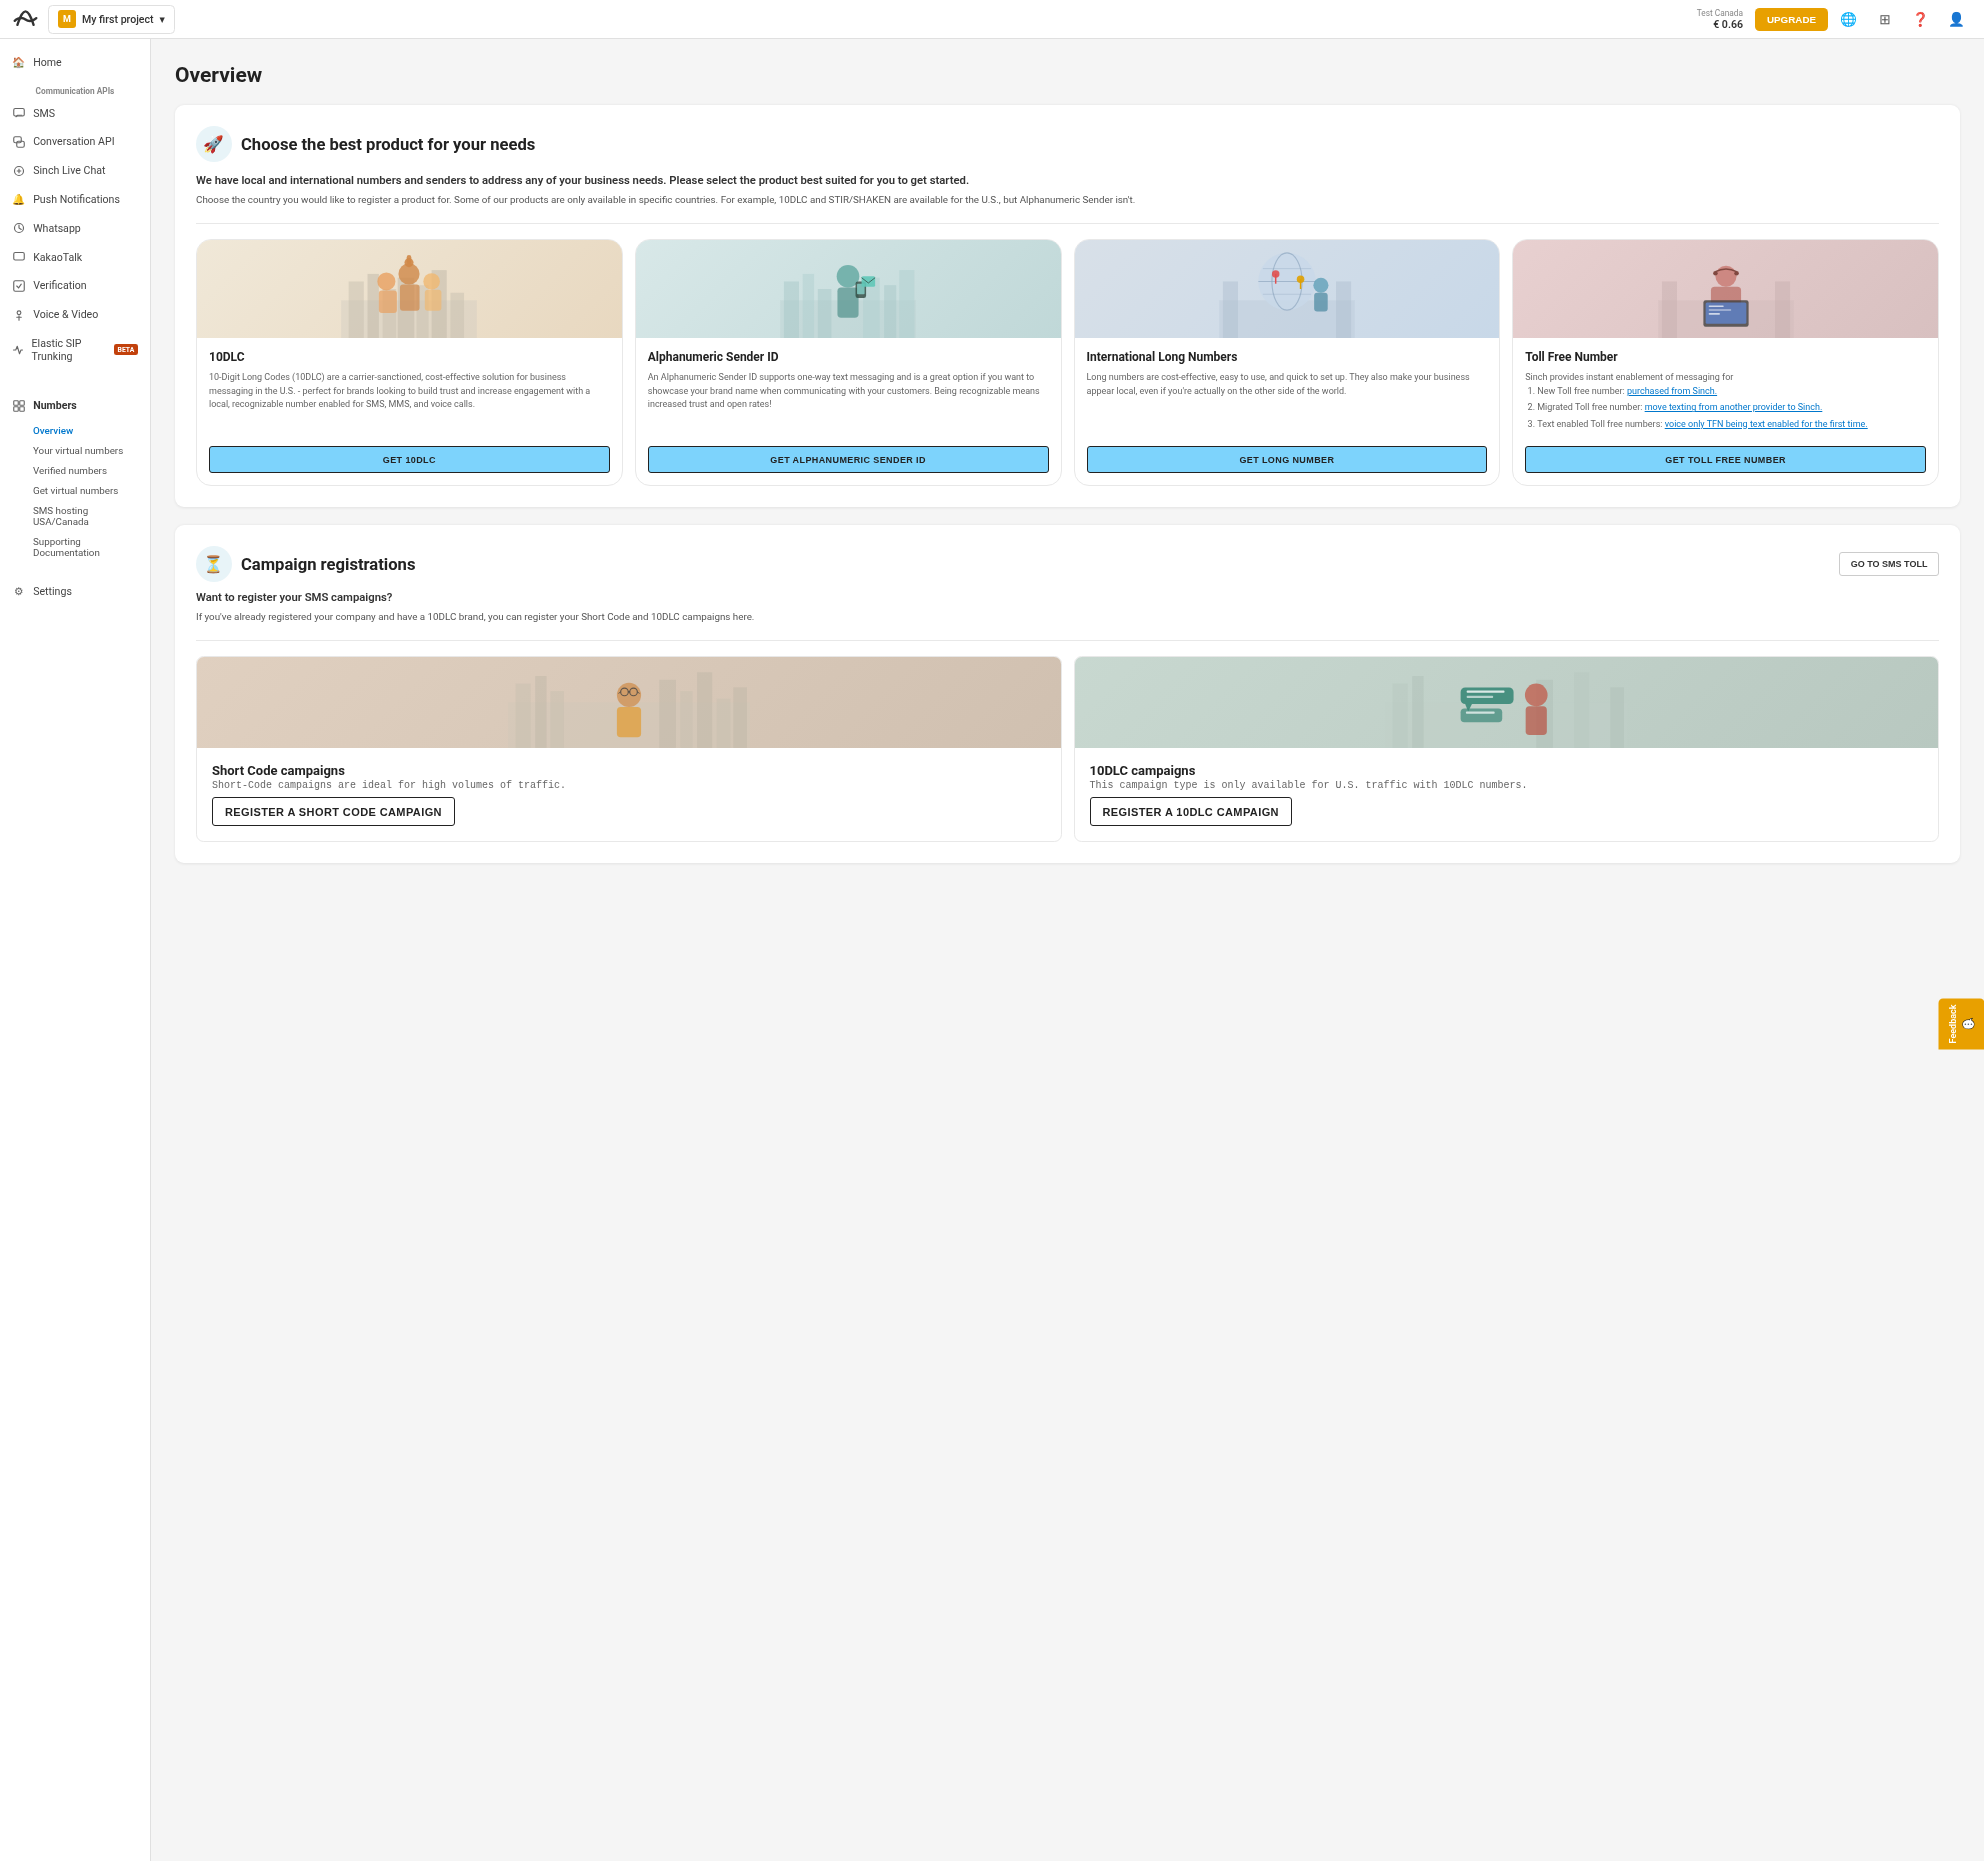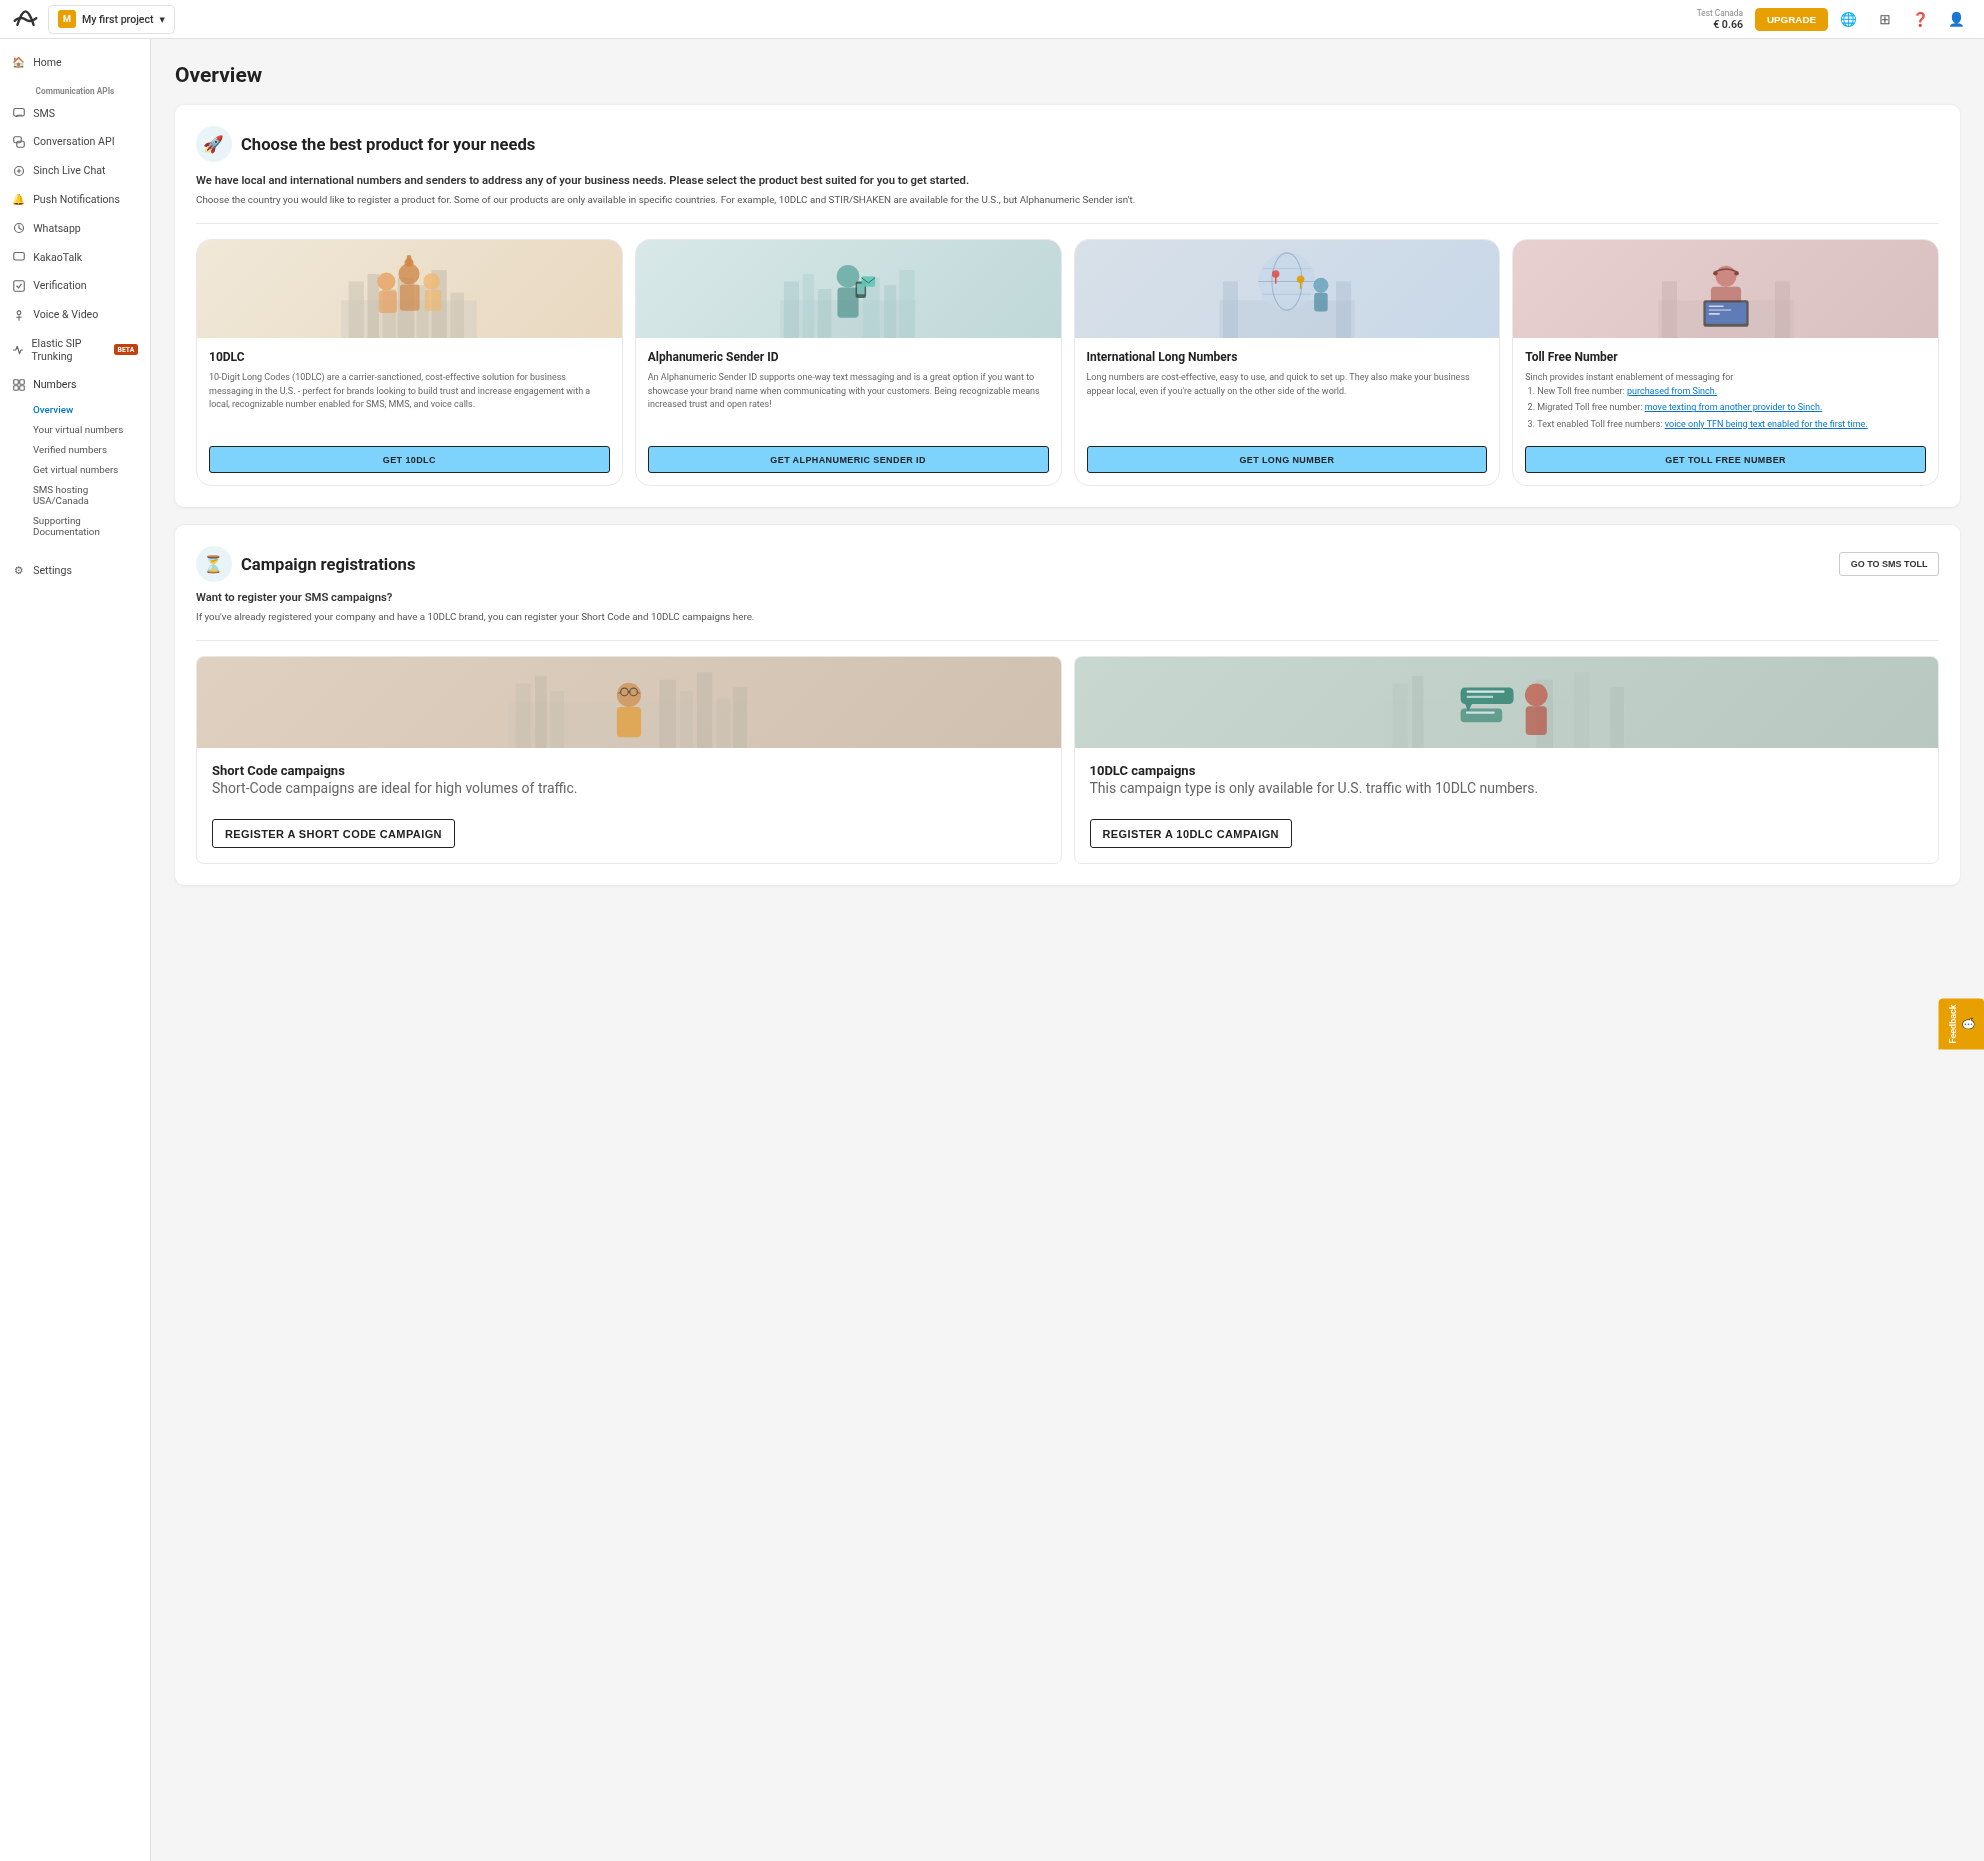--- a/index.html
+++ b/index.html
@@ -39,21 +39,21 @@
 
     
     .sidebar {
       width: 151px; background: #fff; border-right: 0.8px solid #e0e0e0;
       padding: 9px 0; position: fixed; top: 39px; bottom: 0; overflow-y: auto;
     }
     .sidebar-item {
       display: flex; align-items: center; gap: 7.6px; padding: 7.6px 12px;
       cursor: pointer; color: #444; font-size: 10.6px; text-decoration: none;
     }
-    .sidebar-item.active { color: #333; font-weight: 400; }
+    .sidebar-item.active { color: #333; font-weight: 700; margin-top: 21px; }
     .sidebar-icon { width: 13.6px; height: 13.6px; display: flex; align-items: center; justify-content: center; color: #666; }
     .sidebar-section { padding: 9px 12px 3px; font-size: 8.3px; font-weight: 700; color: #888; text-transform: none; text-align: center; }
     .sidebar-sub-item {
       display: block; padding: 4.5px 12px 4.5px 33px; cursor: pointer; font-size: 9.8px; color: #555;
     }
     .sidebar-sub-item.active { color: #0077cc; font-weight: 500; }
     .beta-badge {
       background: #c2410c; color: #fff; font-size: 6.8px; font-weight: 700;
       padding: 1.5px 3.8px; border-radius: 2.3px; margin-left: 3px;
     }
@@ -126,21 +126,21 @@
       display: grid; grid-template-columns: 1fr 1fr; gap: 12px; margin-top: 15px;
     }
     .campaign-card {
       border: 0.8px solid #e8e8e8; border-radius: 7.6px; overflow: hidden;
     }
     .campaign-card-img {
       height: 91px; background: #e8e8e8; display: flex; align-items: flex-end; justify-content: center;
     }
     .campaign-card-body { padding: 15px; }
     .campaign-card-title { font-size: 13px; font-weight: 700; color: #222; }
-    .campaign-card-desc { font-size: 14px; color: #666; margin-bottom: 20px; line-height: 1.5; }
+    .campaign-card-desc { font-size: 10px; color: #666; margin-bottom: 4px; line-height: 1.5; font-family: Liberation Mono, monospace; }
     .campaign-card-btn {
       border: 1.5px solid #222; background: #fff; color: #222;
       padding: 7.6px 12px; font-size: 11px; font-weight: 700; cursor: pointer;
       border-radius: 3px; text-transform: uppercase; letter-spacing: 0.4px;
     }
 
     hr.section-divider { border: none; border-top: 0.8px solid #e8e8e8; margin: 12px 0; }
   </style>
 </head>
 <body>

